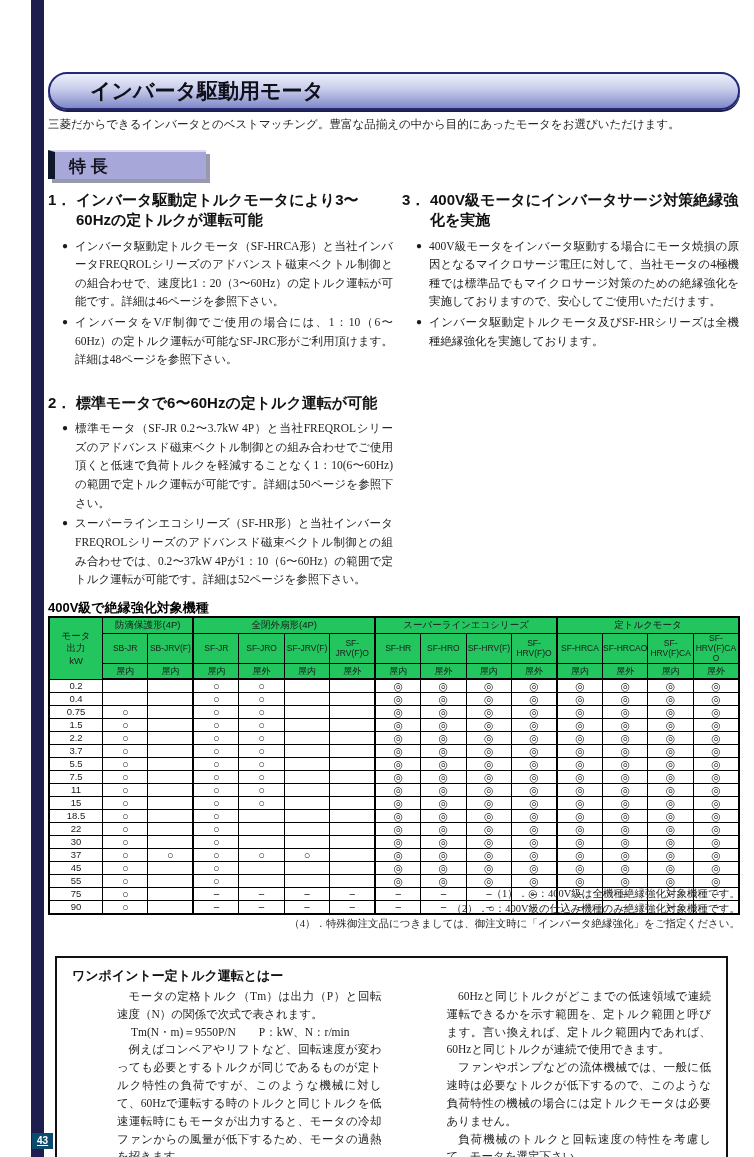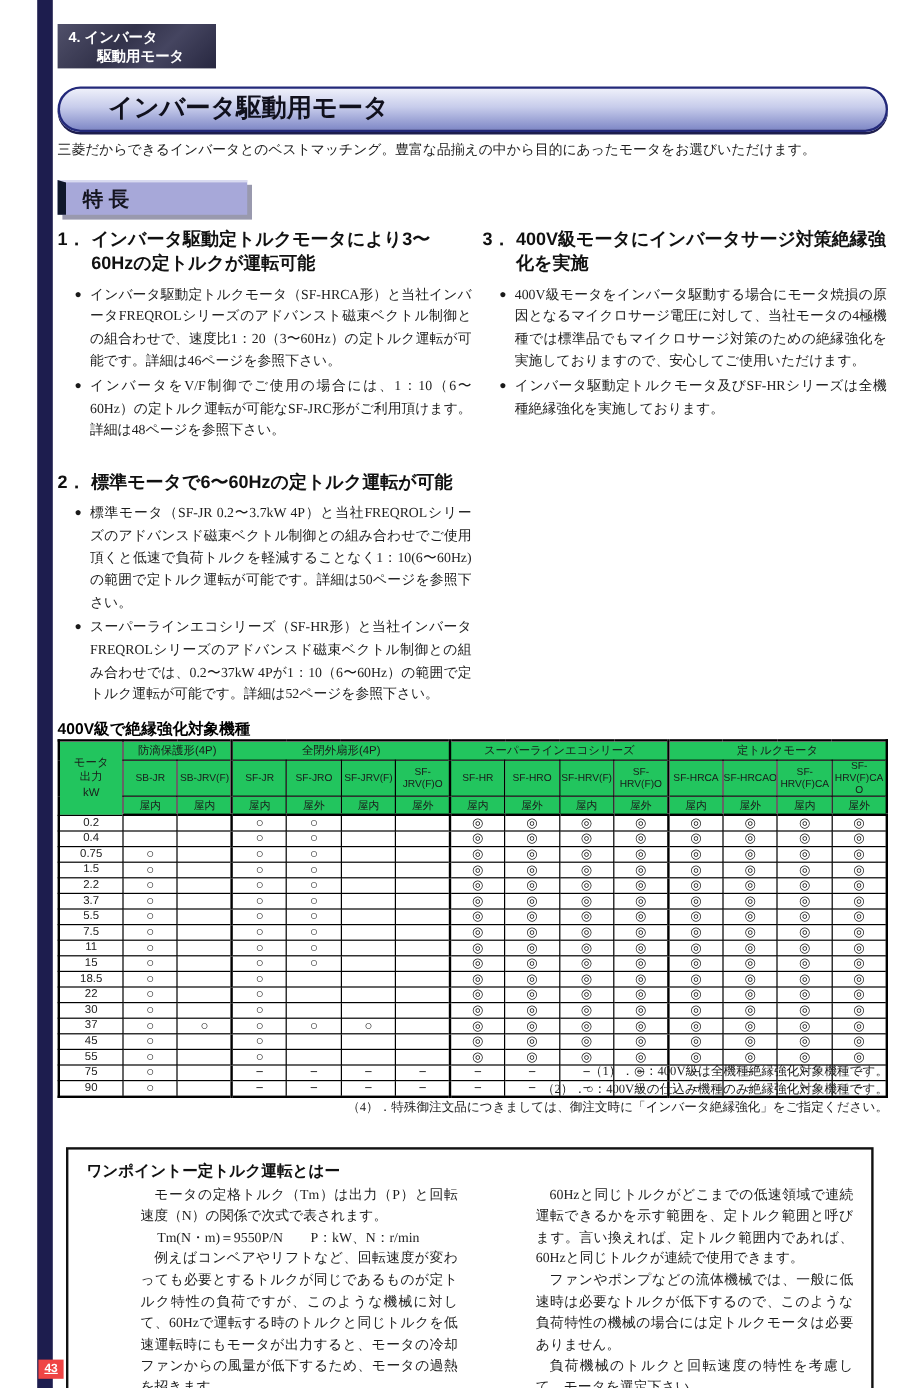--- a/index.html
+++ b/index.html
@@ -57,34 +57,30 @@
   .notes div{font-size:10.5px;line-height:15px;color:#1c1c1c;text-align:right;}
 
   .onepoint{position:absolute;left:55px;top:956px;width:673px;box-sizing:border-box;
      border:2px solid #111;padding:9px 15px 12px 15px;background:#fff;}
   .op-title{font-size:13px;font-weight:bold;color:#111;margin-bottom:3px;}
   .op-cols{display:flex;gap:20px;}
   .op-col{flex:1;margin-left:45px;}
   .op-col p{margin:0;font-size:11.5px;line-height:1.55;text-align:justify;text-indent:1em;color:#1c1c1c;}
   .op-col p.formula{text-indent:0;padding-left:14px;}
 
-  .pageno{position:absolute;left:32px;top:1133px;background:#ef4444;color:#fff;
+  .pageno{position:absolute;left:32px;top:1133px;background:#0c4a6e;color:#fff;
      font-size:10px;font-weight:bold;padding:2px 5px 3px 5px;text-decoration:underline;}
 </style>
 </head>
 <body>
 
 <div class="page">
 
   <div class="edge-strip"></div>
 
-  <div class="index-tab">
-    <div class="l1">4. インバータ</div>
-    <div class="l2">駆動用モータ</div>
-  </div>
 
   <div class="title-pill">
     <div class="txt">インバータ駆動用モータ</div>
   </div>
 
   <div class="intro serif">三菱だからできるインバータとのベストマッチング。豊富な品揃えの中から目的にあったモータをお選びいただけます。</div>
 
   <div class="feat-box">
     <div class="txt">特 長</div>
   </div>

